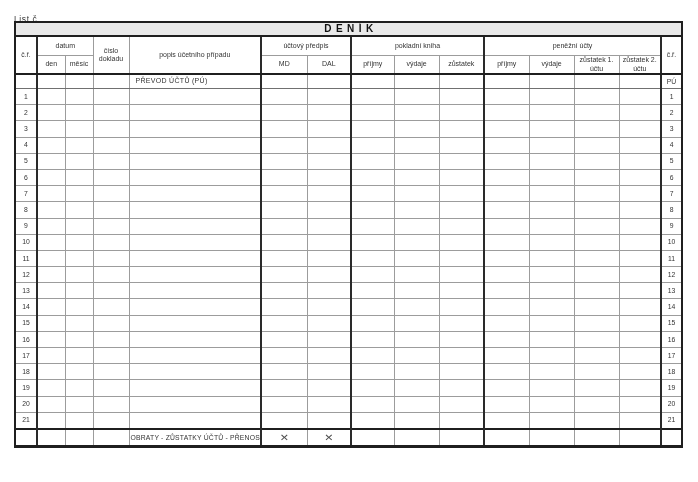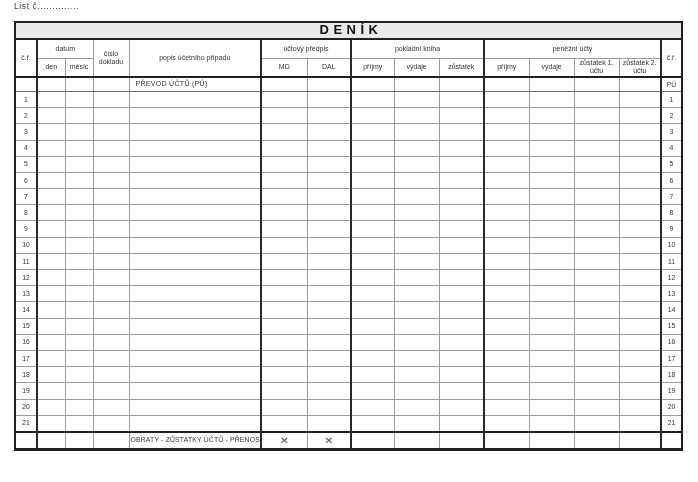--- a/index.html
+++ b/index.html
@@ -8,21 +8,21 @@
     width: 698px;
     height: 482px;
     background: #ffffff;
     font-family: "Liberation Sans", sans-serif;
     color: #222222;
     overflow: hidden;
   }
   .sheet-label {
     position: absolute;
     left: 14px;
-    top: 1px;
+    top: 14px;
     font-size: 8.5px;
     letter-spacing: 0.6px;
     color: #3a3a3a;
   }
   table.journal {
     position: absolute;
     left: 14px;
     top: 21px;
     width: 667px;
     border-collapse: collapse;
@@ -38,21 +38,21 @@
     font-size: 7px;
     line-height: 1.15;
     text-align: center;
     vertical-align: middle;
     color: #333333;
     overflow: hidden;
   }
   
   .r-title th {
     height: 12px;
-    font-size: 13px;
+    font-size: 10px;
     font-weight: bold;
     letter-spacing: 4.5px;
     color: #111111;
     background: #e9e9e9;
     border-bottom: 2px solid #1f1f1f;
     padding-left: 6px; 
   }
   .r-group th { height: 18px; }
   .r-sub th   { height: 17px; }
   

